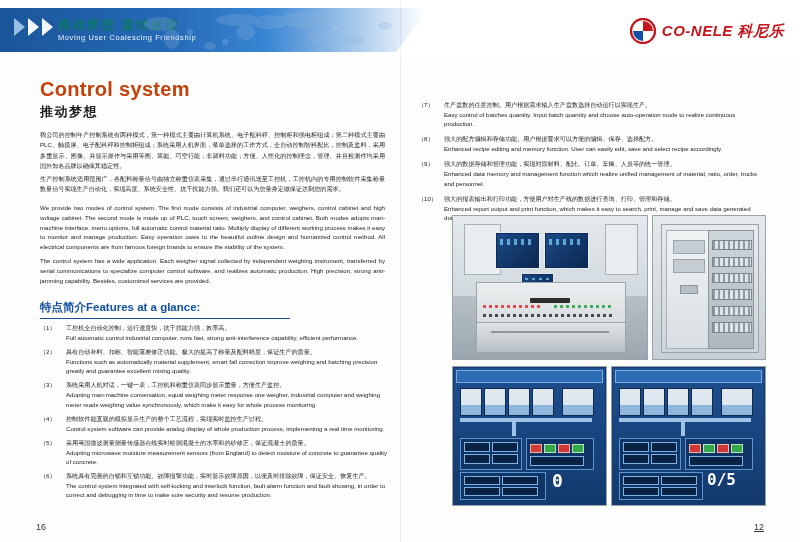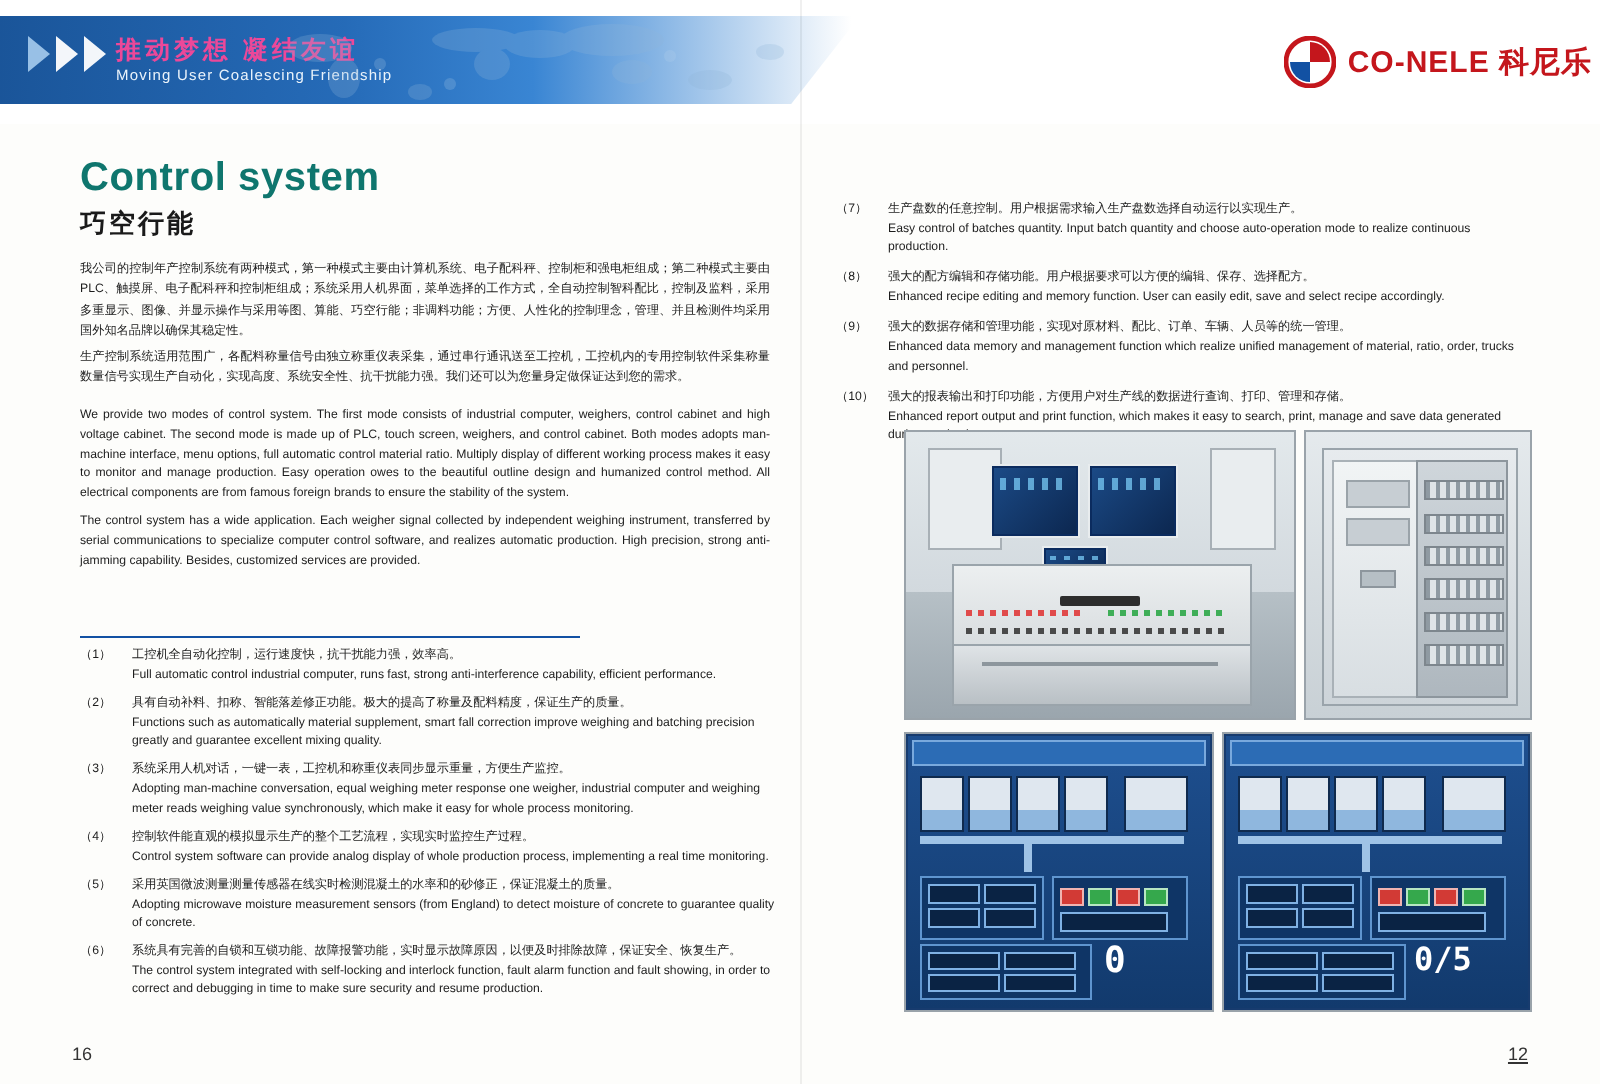--- a/index.html
+++ b/index.html
@@ -25,38 +25,38 @@
   }
   .hdr-arrows{
     position:absolute;left:14px;top:18px;display:flex;gap:3px;align-items:center;
   }
   .arrow{
     width:0;height:0;border-top:9px solid transparent;border-bottom:9px solid transparent;
     border-left:11px solid #ffffff;opacity:.95;
   }
   .arrow.dim{border-left-color:#9fc6ea;}
   .hdr-cn{
-    position:absolute;left:58px;top:17px;color:#ec4899;font-size:12.5px;font-weight:bold;
+    position:absolute;left:58px;top:17px;color:#0f766e;font-size:12.5px;font-weight:bold;
     letter-spacing:2px;
   }
   .hdr-en{
     position:absolute;left:58px;top:33px;color:#eaf3fb;font-size:7.5px;letter-spacing:.6px;
   }
   .map{
     position:absolute;left:120px;top:6px;width:300px;height:50px;opacity:.35;
   }
   .logo{
-    position:absolute;right:4px;top:18px;display:flex;align-items:center;gap:6px;
+    position:absolute;right:16px;top:18px;display:flex;align-items:center;gap:6px;font-style:italic;
   }
   .logo-mark{position:relative;width:26px;height:26px;}
   .logo-text{color:#c4161c;font-size:15px;font-weight:bold;letter-spacing:.5px;}
 
   
   .title-en{
-    position:absolute;left:40px;top:78px;color:#0f766e;font-size:20px;font-weight:bold;
+    position:absolute;left:40px;top:78px;color:#c2410c;font-size:20px;font-weight:bold;
     letter-spacing:.3px;
   }
   .title-cn{
     position:absolute;left:40px;top:103px;color:#1a1a1a;font-size:13px;font-weight:bold;
     letter-spacing:1.5px;
   }
   .lcol{
     position:absolute;left:40px;top:130px;width:345px;
   }
   .p-cn{
@@ -198,31 +198,32 @@
         <path d="M13 3 A10 10 0 0 1 23 13 L13 13 Z" fill="#c4161c"></path>
         <path d="M13 23 A10 10 0 0 1 3 13 L13 13 Z" fill="#1251a3"></path>
       </svg>
       <span class="logo-text">CO-NELE 科尼乐</span>
     </div>
   </div>
 
   <div class="spine"></div>
 
   <div class="title-en">Control system</div>
-  <div class="title-cn">巧空行能</div>
+  <div class="title-cn">推动梦想</div>
 
   <div class="lcol">
     <p class="p-cn">我公司的控制年产控制系统有两种模式，第一种模式主要由计算机系统、电子配科秤、控制柜和强电柜组成；第二种模式主要由PLC、触摸屏、电子配科秤和控制柜组成；系统采用人机界面，菜单选择的工作方式，全自动控制智科配比，控制及监料，采用多重显示、图像、并显示操作与采用等图、算能、巧空行能；非调料功能；方便、人性化的控制理念，管理、并且检测件均采用国外知名品牌以确保其稳定性。</p>
     <p class="p-cn">生产控制系统适用范围广，各配料称量信号由独立称重仪表采集，通过串行通讯送至工控机，工控机内的专用控制软件采集称量数量信号实现生产自动化，实现高度、系统安全性、抗干扰能力强。我们还可以为您量身定做保证达到您的需求。</p>
     <div style="height:7px"></div>
     <p class="p-en">We provide two modes of control system. The first mode consists of industrial computer, weighers, control cabinet and high voltage cabinet. The second mode is made up of PLC, touch screen, weighers, and control cabinet. Both modes adopts man-machine interface, menu options, full automatic control material ratio. Multiply display of different working process makes it easy to monitor and manage production. Easy operation owes to the beautiful outline design and humanized control method. All electrical components are from famous foreign brands to ensure the stability of the system.</p>
     <div style="height:5px"></div>
     <p class="p-en">The control system has a wide application. Each weigher signal collected by independent weighing instrument, transferred by serial communications to specialize computer control software, and realizes automatic production. High precision, strong anti-jamming capability. Besides, customized services are provided.</p>
   </div>
 
+  <div class="feat-head">特点简介Features at a glance:</div>
   <div class="feat-underline"></div>
 
   <div class="feat-list">
     <div class="feat">
       <div class="feat-num">（1）</div>
       <div class="feat-body">
         <p class="feat-cn">工控机全自动化控制，运行速度快，抗干扰能力强，效率高。</p>
         <p class="feat-en">Full automatic control industrial computer, runs fast, strong anti-interference capability, efficient  performance.</p>
       </div>
     </div>

